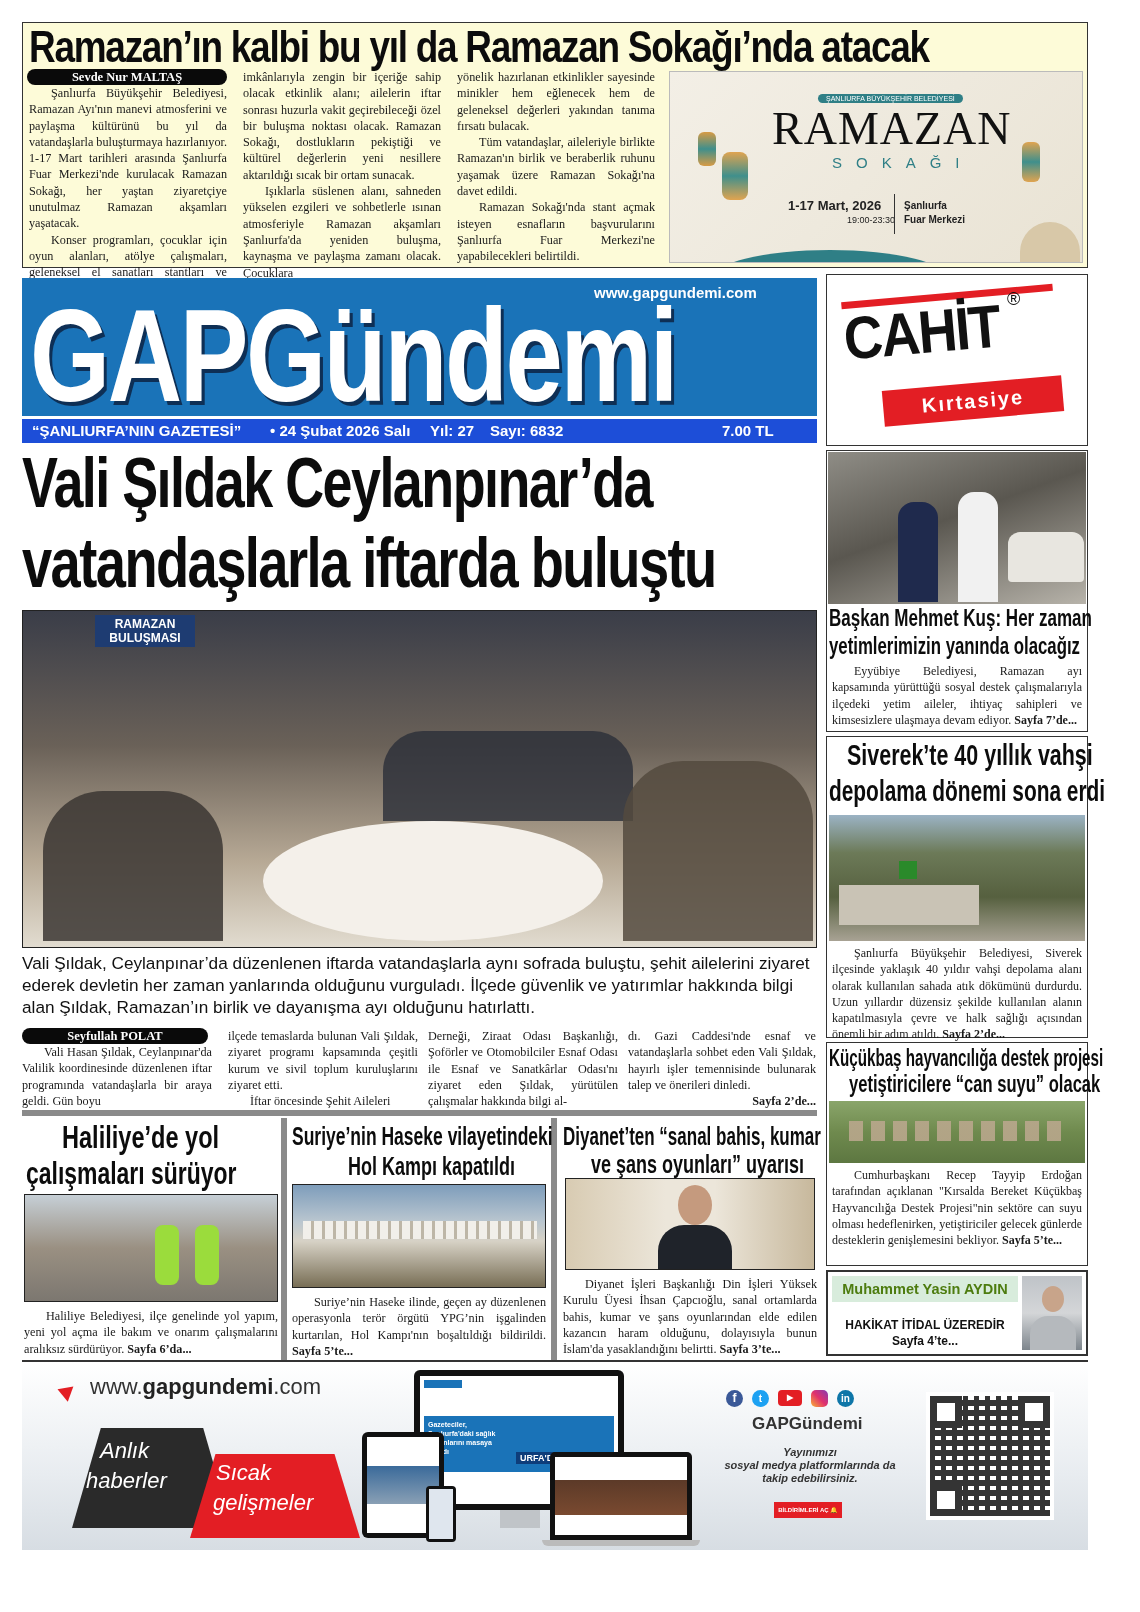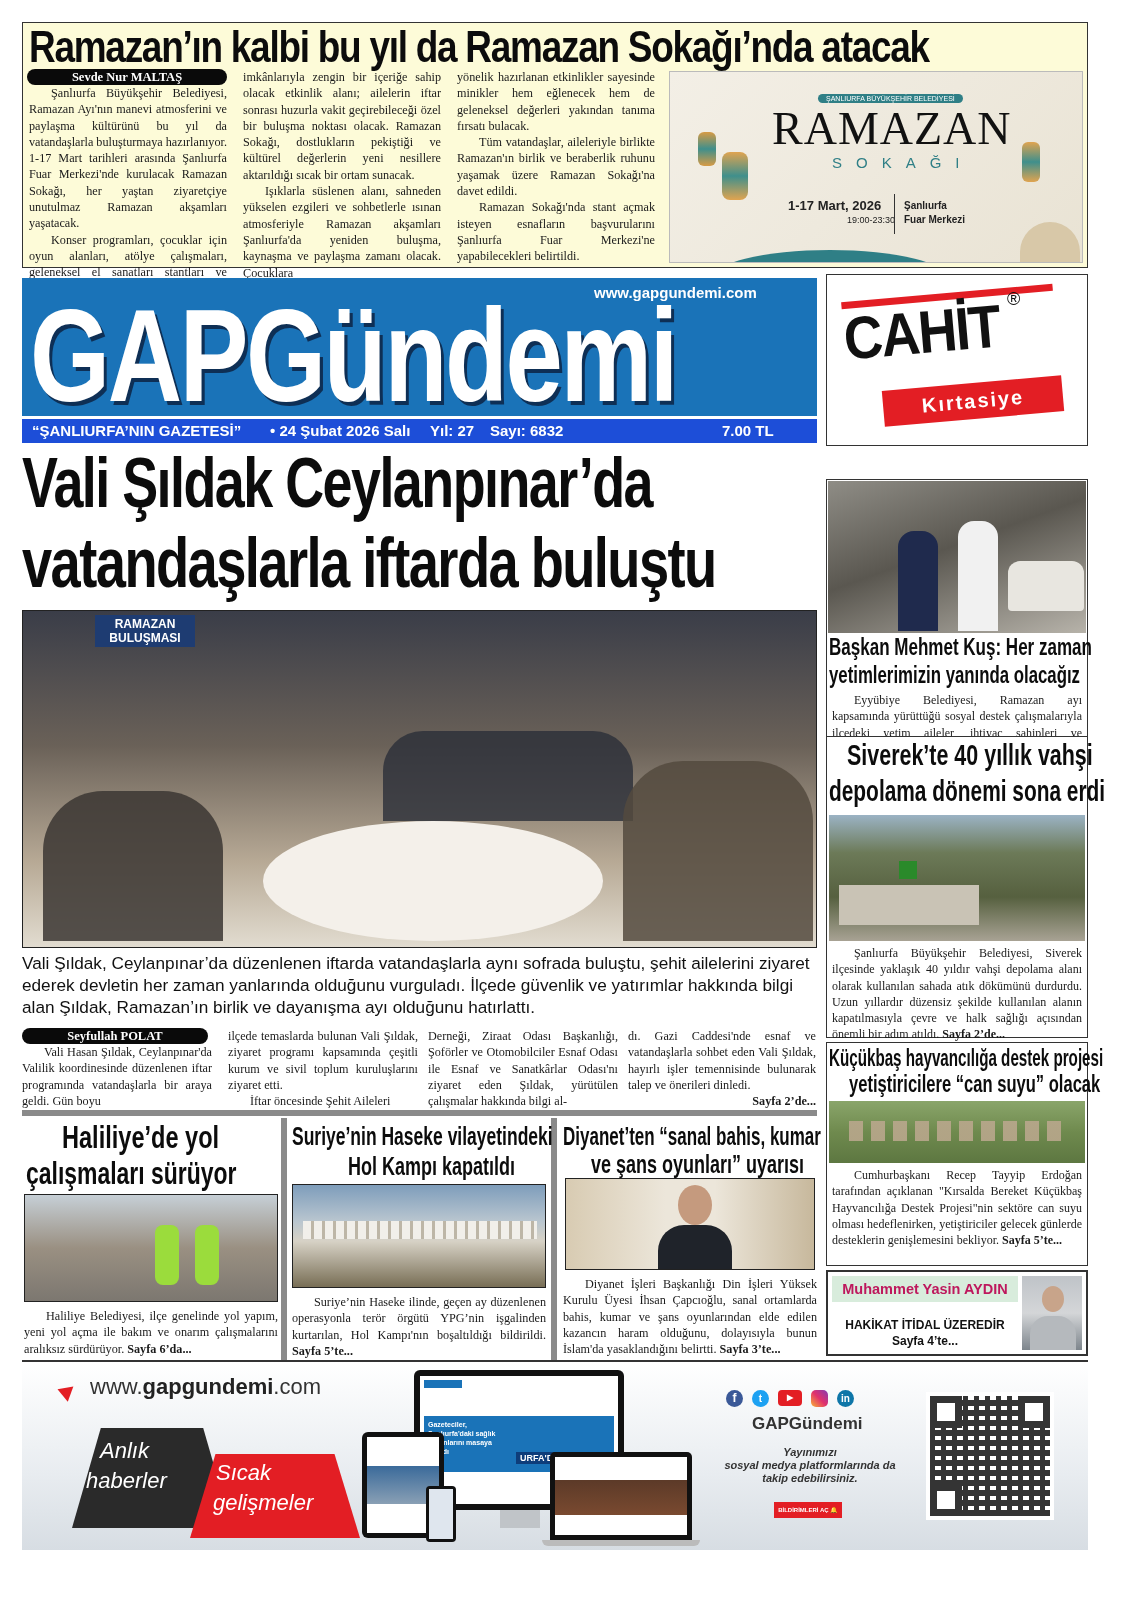--- a/index.html
+++ b/index.html
@@ -93,21 +93,21 @@
   <p class="ind">İftar öncesinde Şehit Aileleri</p>
 </div>
 <div class="abs serif-txt" style="left:428px;top:1028px;width:190px;">Derneği, Ziraat Odası Başkanlığı, Şoförler ve Otomobilciler Esnaf Odası ile Esnaf ve Sanatkârlar Odası'nı ziyaret eden Şıldak, yürütülen çalışmalar hakkında bilgi al-</div>
 <div class="abs serif-txt" style="left:628px;top:1028px;width:188px;">
   <p>dı. Gazi Caddesi'nde esnaf ve vatandaşlarla sohbet eden Vali Şıldak, hayırlı işler temennisinde bulunarak talep ve önerileri dinledi.</p>
   <p class="more" style="text-align:right;">Sayfa 2’de...</p>
 </div>
 
 <div class="abs" style="left:22px;top:1110px;width:795px;height:6px;background:#8a8a8a;"></div>
 
-<div class="abs box" style="left:826px;top:450px;width:262px;height:282px;border:1.5px solid #333;margin-top:29px;">
+<div class="abs box" style="left:826px;top:450px;width:262px;height:282px;border:1.5px solid #333;">
   <div class="abs photo" style="left:1px;top:1px;width:258px;height:152px;background:linear-gradient(160deg,#8f8d86 0%,#5a5750 45%,#b7b3aa 100%);">
     <div class="abs" style="left:180px;top:80px;width:76px;height:50px;background:#e8e6e0;border-radius:12px 12px 4px 4px;"></div>
     <div class="abs" style="left:130px;top:40px;width:40px;height:110px;background:#f1f1f1;border-radius:16px 16px 0 0;"></div>
     <div class="abs" style="left:70px;top:50px;width:40px;height:100px;background:#1f2a4d;border-radius:16px 16px 0 0;"></div>
   </div>
   <div class="abs headline" style="left:2px;top:156px;font-size:23px;transform:scaleX(0.74);transform-origin:left top;">Başkan Mehmet Kuş: Her zaman</div>
   <div class="abs headline" style="left:2px;top:184px;font-size:23px;transform:scaleX(0.73);transform-origin:left top;">yetimlerimizin yanında olacağız</div>
   <div class="abs serif-txt ind" style="left:5px;top:212px;width:250px;font-size:12px;">
     <span>Eyyübiye Belediyesi, Ramazan ayı kapsamında yürüttüğü sosyal destek çalışmalarıyla ilçedeki yetim aileler, ihtiyaç sahipleri ve kimsesizlere ulaşmaya devam ediyor.</span> <span class="more">Sayfa 7’de...</span>
   </div>
@@ -130,21 +130,21 @@
   <div class="abs headline" style="left:22px;top:30px;font-size:23px;transform:scaleX(0.72);transform-origin:left top;">yetiştiricilere “can suyu” olacak</div>
   <div class="abs photo" style="left:2px;top:58px;width:256px;height:62px;background:linear-gradient(180deg,#8aa56a 0%,#6f8a4e 50%,#5d7741 100%);">
     <div class="abs" style="left:20px;top:20px;width:220px;height:20px;background:repeating-linear-gradient(90deg,#b9a78c 0 14px,transparent 14px 22px);opacity:.9;"></div>
   </div>
   <div class="abs serif-txt ind" style="left:5px;top:124px;width:250px;font-size:12px;">
     <span>Cumhurbaşkanı Recep Tayyip Erdoğan tarafından açıklanan "Kırsalda Bereket Küçükbaş Hayvancılığa Destek Projesi"nin sektöre can suyu olması hedeflenirken, yetiştiriciler gelecek günlerde desteklerin genişlemesini bekliyor.</span> <span class="more">Sayfa 5’te...</span>
   </div>
 </div>
 
 <div class="abs box" style="left:826px;top:1270px;width:262px;height:86px;border:2px solid #333;">
-  <div class="abs" style="left:4px;top:4px;width:186px;height:26px;background:#d8ecdc;font-family:'Liberation Sans',sans-serif;font-weight:bold;font-size:14.5px;line-height:26px;text-align:center;color:#be185d;">Muhammet Yasin AYDIN</div>
+  <div class="abs" style="left:4px;top:4px;width:186px;height:26px;background:#d8ecdc;font-family:'Liberation Sans',sans-serif;font-weight:bold;font-size:14.5px;line-height:26px;text-align:center;color:#4d7c0f;">Muhammet Yasin AYDIN</div>
   <div class="abs" style="left:4px;top:46px;width:186px;font-family:'Liberation Sans',sans-serif;font-size:12px;text-align:center;color:#111;font-weight:bold;">HAKİKAT İTİDAL ÜZEREDİR</div>
   <div class="abs" style="left:4px;top:62px;width:186px;font-family:'Liberation Sans',sans-serif;font-weight:bold;font-size:12px;text-align:center;color:#111;">Sayfa 4’te...</div>
   <div class="abs" style="left:194px;top:4px;width:60px;height:74px;background:linear-gradient(180deg,#bfc3c8 0%,#d4d6d8 50%,#7d858c 100%);">
     <div class="abs" style="left:20px;top:10px;width:22px;height:26px;border-radius:50%;background:#c8a48a;"></div>
     <div class="abs" style="left:8px;top:40px;width:46px;height:34px;border-radius:18px 18px 0 0;background:#b5b9bd;"></div>
   </div>
 </div>
 
 <div class="abs" style="left:281px;top:1118px;width:6px;height:242px;background:#8a8a8a;"></div>
 <div class="abs" style="left:551px;top:1118px;width:6px;height:242px;background:#8a8a8a;"></div>

